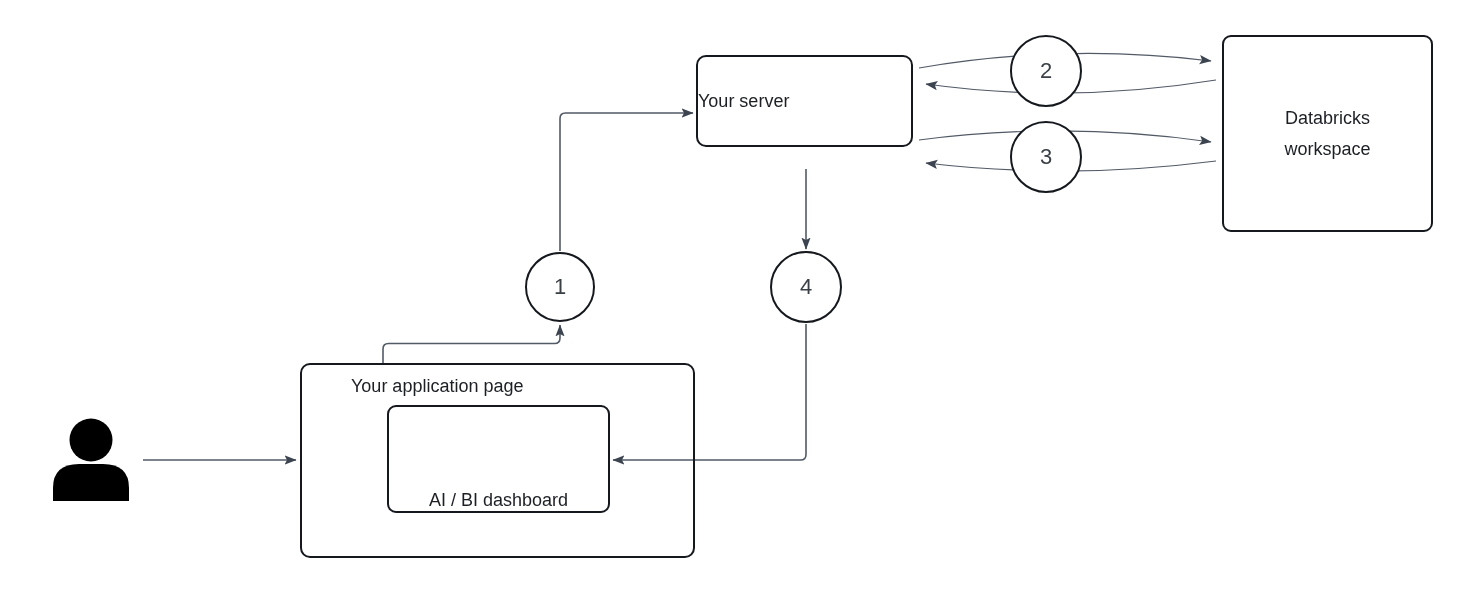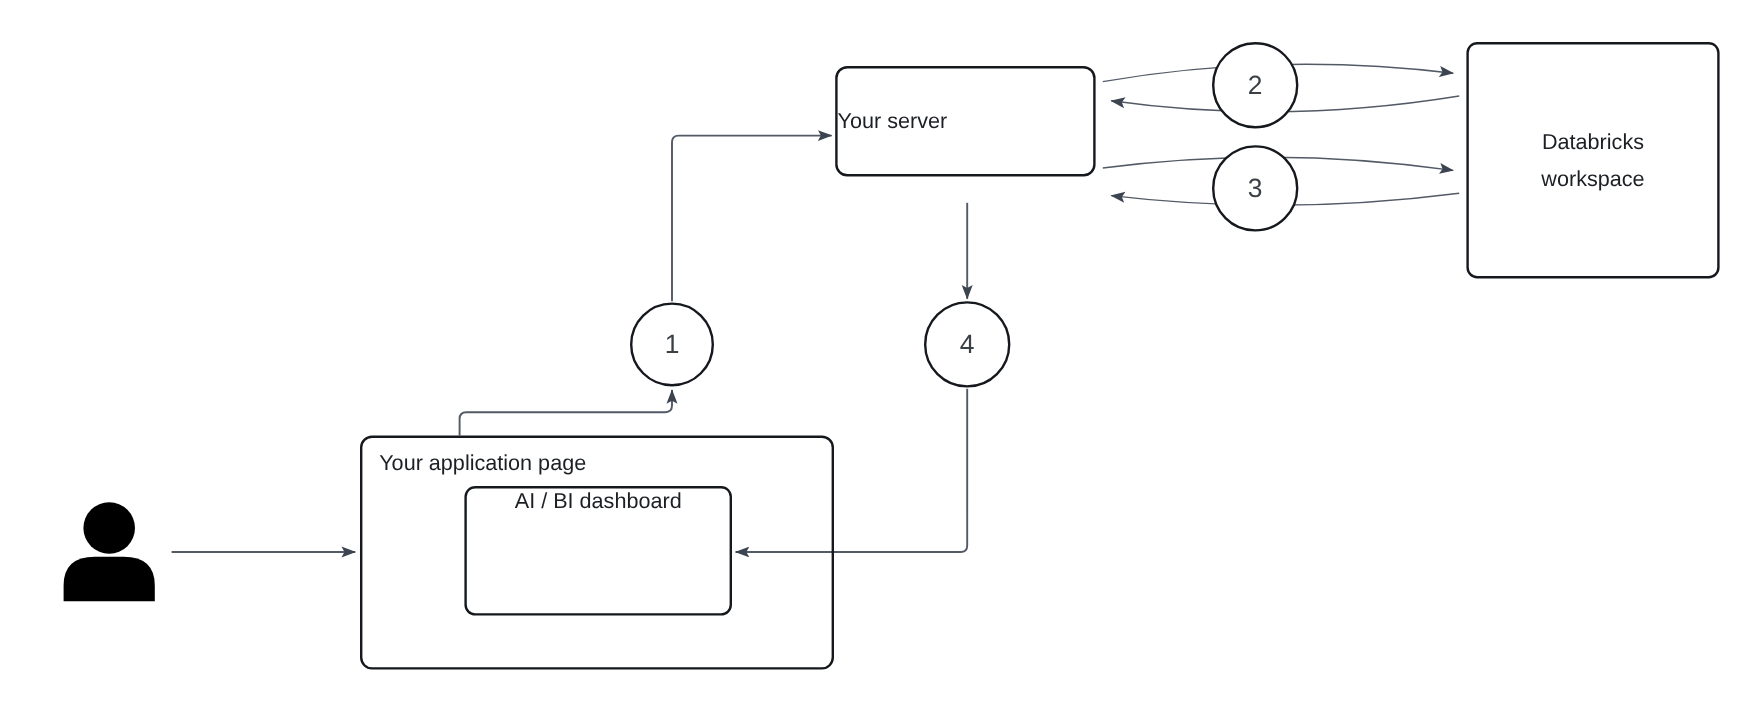--- a/index.html
+++ b/index.html
@@ -42,25 +42,26 @@
     display:flex;align-items:center;justify-content:center;
     text-align:center;line-height:31px;
   }
   .box-app{
     left:300px;top:363px;width:395px;height:195px;
     border-radius:10px;
   }
   .box-app .app-label{
     display:block;
     padding:11px 0 0 14px;
+    margin-left:35px;
   }
   .box-dashboard{
     left:387px;top:405px;width:223px;height:108px;
     border-radius:9px;
-    display:flex;align-items:flex-start;justify-content:center;
+    display:flex;align-items:flex-end;justify-content:center;
   }
   .step-circle{
     position:absolute;
     box-sizing:border-box;
     background:#ffffff;
     border:2.5px solid var(--box-border);
     border-radius:50%;
     display:flex;align-items:center;justify-content:center;
     font-size:22px;
     color:var(--step-text);

